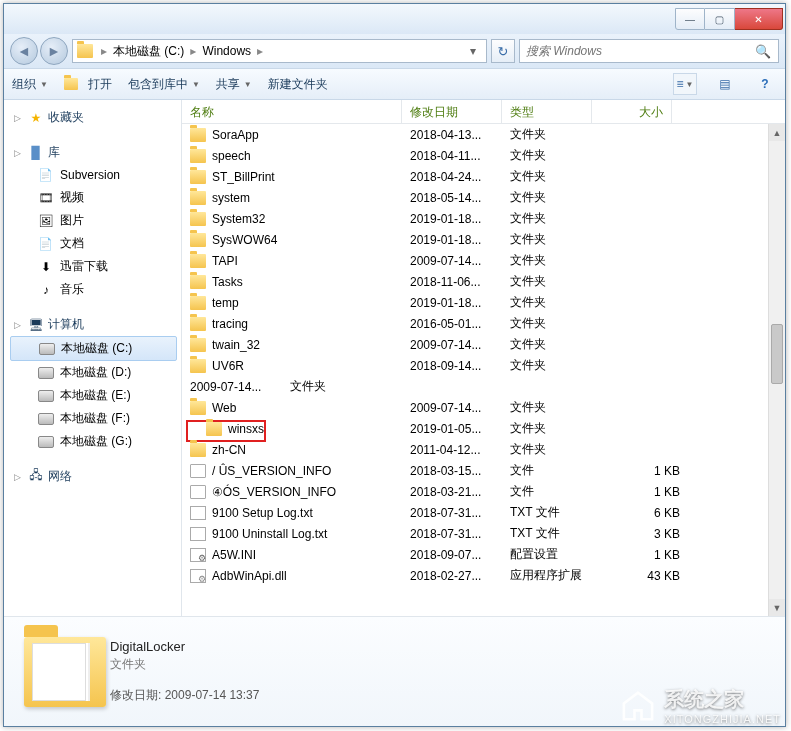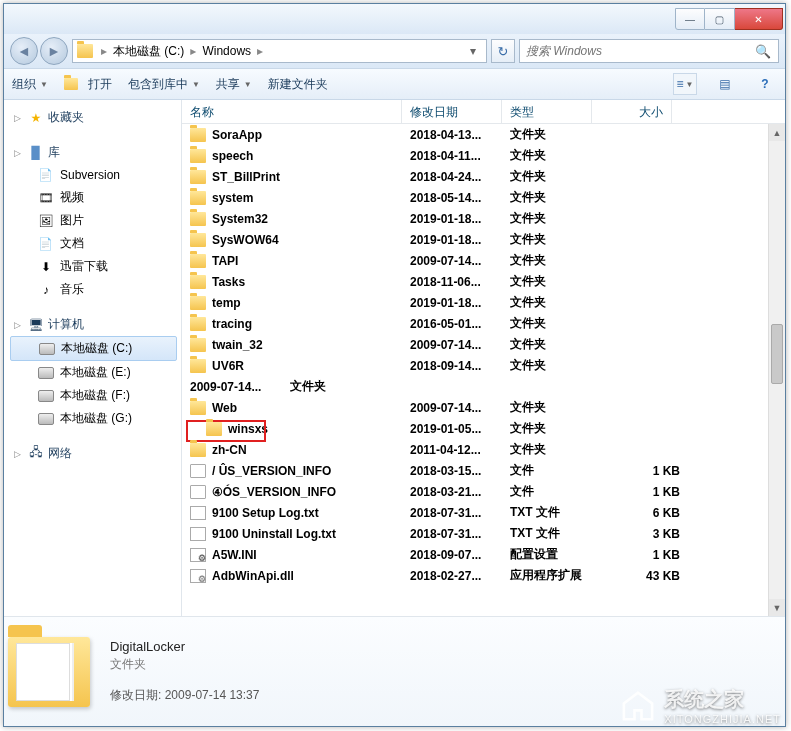--- a/index.html
+++ b/index.html
@@ -42,49 +42,49 @@
 .sidebar { width: 178px; border-right: 1px solid #e0e6ec; overflow-y: auto; padding: 6px 0 6px 6px; font-size: 12px; }
 .sb-group { margin-bottom: 12px; }
 .sb-head { display: flex; align-items: center; gap: 4px; padding: 3px 4px; color: #1a3a5a; font-weight: normal; }
 .sb-tri { font-size: 9px; color: #888; width: 10px; }
 .sb-ic { width: 16px; height: 16px; display: inline-flex; align-items: center; justify-content: center; }
 .sb-item { display: flex; align-items: center; gap: 6px; padding: 3px 4px 3px 28px; }
 .sb-item.sel { background: linear-gradient(#e9f2fc, #d4e6f9); border: 1px solid #a9cdf0; border-radius: 2px; margin-right: 4px; }
 .disk-ic { width: 16px; height: 12px; background: linear-gradient(#eee, #bbb); border: 1px solid #888; border-radius: 2px; }
 
 .content { flex: 1; display: flex; flex-direction: column; min-width: 0; }
-.col-head { display: flex; height: 24px; border-bottom: 1px solid #e4e8ec; font-size: 12px; color: #0c4a6e; }
+.col-head { display: flex; height: 24px; border-bottom: 1px solid #e4e8ec; font-size: 12px; color: #4d7c0f; }
 .col-head > div { padding: 4px 8px; border-right: 1px solid #e4e8ec; }
 .c-name { width: 220px; }
 .c-date { width: 100px; }
 .c-type { width: 90px; }
 .c-size { width: 80px; text-align: right; }
 
 .filelist { flex: 1; overflow-y: auto; position: relative; }
-.row { display: flex; align-items: center; height: 21px; font-size: 12px; padding-left: 8px; font-weight: bold; }
+.row { display: flex; align-items: center; height: 21px; font-size: 12px; padding-left: 8px; }
 .row .c-name { display: flex; align-items: center; gap: 6px; }
 .row.hl .c-name { position: relative; padding-left: 16px; }
 .hl-box { position: absolute; border: 2px solid #e02020; left: -4px; top: -2px; width: 80px; height: 22px; pointer-events: none; }
 .fic { width: 16px; height: 14px; flex-shrink: 0; }
 .fic.folder { background: linear-gradient(#ffe79a, #f5c44e); border-radius: 1px; position: relative; }
 .fic.folder:before { content: ""; position: absolute; top: -3px; left: 0; width: 7px; height: 3px; background: #f5c44e; border-radius: 1px 1px 0 0; }
 .fic.file { background: #fff; border: 1px solid #aaa; border-radius: 1px; }
 .fic.txt { background: #fff; border: 1px solid #aaa; }
 .fic.ini { background: #fff; border: 1px solid #aaa; position: relative; }
 .fic.ini:after { content: "⚙"; position: absolute; font-size: 9px; right: -1px; bottom: -2px; color: #666; }
 .fic.dll { background: #fff; border: 1px solid #aaa; position: relative; }
 .fic.dll:after { content: "⚙"; position: absolute; font-size: 9px; right: -1px; bottom: -2px; color: #888; }
 
 .scrollbar-v { position: absolute; right: 0; top: 0; bottom: 0; width: 17px; background: #f0f0f0; border-left: 1px solid #ddd; }
 .sb-thumb { position: absolute; left: 2px; right: 2px; top: 200px; height: 60px; background: #c9c9c9; border: 1px solid #aaa; border-radius: 2px; }
 .sb-arr { position: absolute; left: 0; right: 0; height: 17px; background: #e8e8e8; display: flex; align-items: center; justify-content: center; font-size: 9px; color: #666; }
 .sb-arr.up { top: 0; } .sb-arr.dn { bottom: 0; }
 
 
-.details { height: 110px; border-top: 1px solid #e0e6ec; background: linear-gradient(#fbfdff, #f1f6fb); display: flex; align-items: center; padding: 8px 4px; gap: 20px; font-size: 12px; }
+.details { height: 110px; border-top: 1px solid #e0e6ec; background: linear-gradient(#fbfdff, #f1f6fb); display: flex; align-items: center; padding: 8px 20px; gap: 4px; font-size: 12px; }
 .big-folder { width: 82px; height: 70px; background: linear-gradient(#ffe79a, #f5c44e); border-radius: 3px; position: relative; box-shadow: 1px 2px 4px rgba(0,0,0,.2); }
 .big-folder:before { content: ""; position: absolute; top: -12px; left: 0; width: 34px; height: 12px; background: #f5c44e; border-radius: 3px 3px 0 0; }
 .big-folder:after { content: ""; position: absolute; top: 6px; left: 8px; width: 52px; height: 56px; background: #fff; border: 1px solid #ddd; box-shadow: 2px 0 0 #fff, 4px 0 0 #eee; }
 .det-txt .dt-name { font-size: 13px; color: #222; }
 .det-txt .dt-type { color: #777; margin-top: 2px; }
 .det-txt .dt-line { color: #555; margin-top: 14px; }
 
 
 .watermark { position: absolute; right: 10px; bottom: 6px; color: rgba(255,255,255,.85); font-size: 20px; font-weight: bold; text-shadow: 0 1px 3px rgba(0,0,0,.5); display: flex; align-items: center; gap: 8px; pointer-events: none; }
 .wm-logo { width: 36px; height: 30px; }
@@ -198,20 +198,24 @@
             <span class="sb-ic">🖥</span>
             <span>计算机</span>
           </div>
         <div id="comp-items">
             <div class="sb-item sel">
               <span class="disk-ic"></span>
               <span>本地磁盘 (C:)</span>
             </div>
             <div class="sb-item">
               <span class="disk-ic"></span>
+              <span>本地磁盘 (D:)</span>
+            </div>
+            <div class="sb-item">
+              <span class="disk-ic"></span>
               <span>本地磁盘 (E:)</span>
             </div>
             <div class="sb-item">
               <span class="disk-ic"></span>
               <span>本地磁盘 (F:)</span>
             </div>
             <div class="sb-item">
               <span class="disk-ic"></span>
               <span>本地磁盘 (G:)</span>
             </div>

